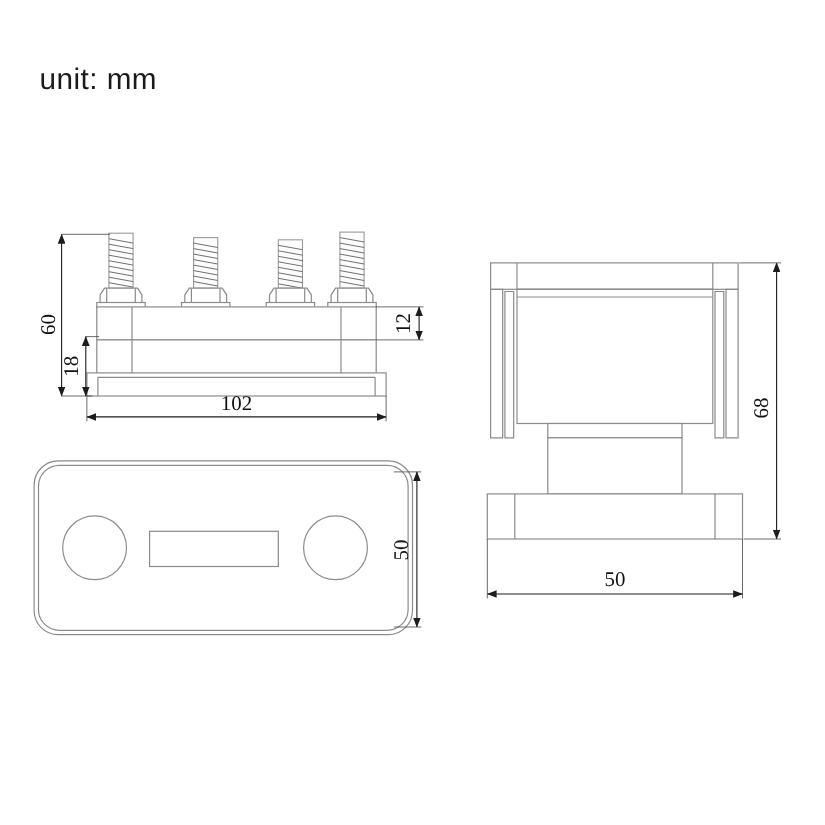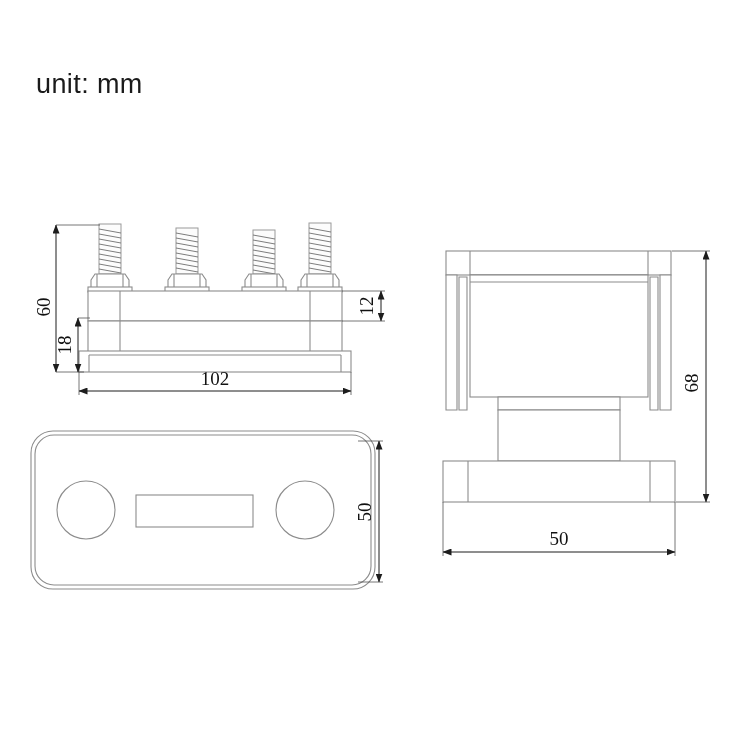--- a/index.html
+++ b/index.html
@@ -13,21 +13,20 @@
     position: relative;
     font-family: "Liberation Sans", sans-serif;
     overflow: hidden;
   }
   #drawing-root {
     position: absolute;
     left: 0;
     top: 0;
     width: 750px;
     height: 555px;
-    margin-top: 12px;
   }
   .unit-label {
     position: absolute;
     left: 36px;
     top: 57px;
     font-family: "Liberation Sans", sans-serif;
     font-size: 27px;
     color: #1a1a1a;
     letter-spacing: 0.4px;
     white-space: nowrap;

